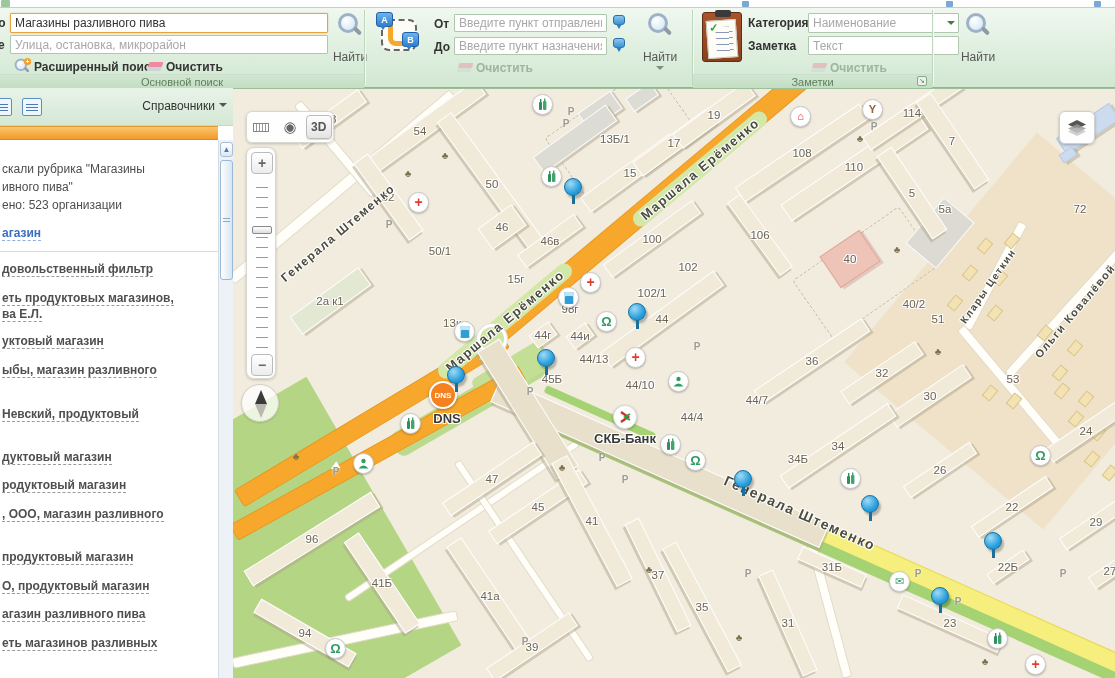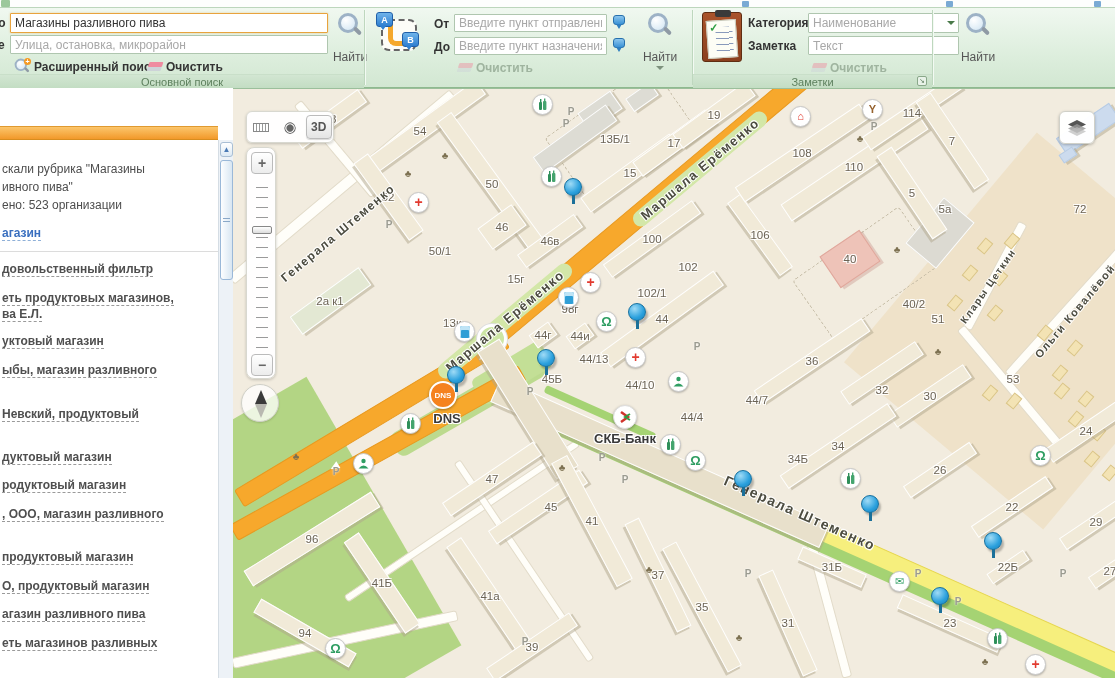--- a/index.html
+++ b/index.html
@@ -251,20 +251,26 @@
       <span class="findtxt" style="top:40px">Найти</span>
     </div>
     <div class="gfoot" style="left:693px;width:239px">
       <span>Заметки</span>
       <span class="launcher">↘</span>
     </div>
     <div class="rsep" style="left:932px"></div>
   </div>
 
   <div class="sidebar">
+    <div class="sbtool">
+      <span class="scrollico" style="position:absolute;left:-8px;top:10px"></span>
+      <span class="scrollico" style="position:absolute;left:22px;top:10px"></span>
+      <span class="sbdirs">Справочники</span>
+      <span class="sbdirs-arrow"></span>
+    </div>
     <div class="orangebar"></div>
     <div class="sbsum">
       <div>скали рубрика "Магазины</div>
       <div>ивного пива"</div>
       <div>ено: 523 организации</div>
     </div>
     <span class="sbfilter">агазин</span>
     <div class="sbdivider"></div>
     <div id="results">
         <div class="resitem" style="top: 174px;">довольственный фильтр</div>
@@ -418,21 +424,21 @@
       <div class="blbl" style="left: 712px; top: 120px;">5а</div>
       <div class="blbl" style="left: 847px; top: 120px;">72</div>
       <div class="bld pink" style="left: 593px; top: 151px; width: 48px; height: 38px; transform: rotate(-34deg);"></div>
       <div class="blbl" style="left: 617px; top: 170px;">40</div>
       <div class="blbl" style="left: 681px; top: 215px;">40/2</div>
       <div class="blbl" style="left: 705px; top: 230px;">51</div>
       <div class="blbl" style="left: 780px; top: 290px;">53</div>
       <div class="bld " style="left: 514px; top: 264px; width: 130px; height: 16px; transform: rotate(-34deg);"></div>
       <div class="blbl" style="left: 579px; top: 272px;">36</div>
       <div class="bld " style="left: 604px; top: 276px; width: 90px; height: 16px; transform: rotate(-34deg);"></div>
-      <div class="blbl" style="left: 649px; top: 284px; margin-top: 17px;">32</div>
+      <div class="blbl" style="left: 649px; top: 284px;">32</div>
       <div class="bld " style="left: 652px; top: 299px; width: 90px; height: 16px; transform: rotate(-34deg);"></div>
       <div class="blbl" style="left: 697px; top: 307px;">30</div>
       <div class="bld " style="left: 540px; top: 349px; width: 130px; height: 16px; transform: rotate(-34deg);"></div>
       <div class="blbl" style="left: 605px; top: 357px;">34</div>
       <div class="blbl" style="left: 565px; top: 370px;">34Б</div>
       <div class="bld " style="left: 667px; top: 374px; width: 80px; height: 14px; transform: rotate(-34deg);"></div>
       <div class="blbl" style="left: 707px; top: 381px;">26</div>
       <div class="bld " style="left: 808px; top: 334px; width: 90px; height: 16px; transform: rotate(-34deg);"></div>
       <div class="blbl" style="left: 853px; top: 342px;">24</div>
       <div class="bld " style="left: 734px; top: 411px; width: 90px; height: 14px; transform: rotate(-34deg);"></div>
@@ -449,21 +455,21 @@
       <div class="blbl" style="left: 79px; top: 450px;">96</div>
       <div class="bld " style="left: 17px; top: 536px; width: 110px; height: 16px; transform: rotate(30deg);"></div>
       <div class="blbl" style="left: 72px; top: 544px;">94</div>
       <div class="bld " style="left: 94px; top: 485px; width: 110px; height: 18px; transform: rotate(56deg);"></div>
       <div class="blbl" style="left: 149px; top: 494px;">41Б</div>
       <div class="bld " style="left: 192px; top: 498px; width: 130px; height: 18px; transform: rotate(56deg);"></div>
       <div class="blbl" style="left: 257px; top: 507px;">41а</div>
       <div class="bld " style="left: 204px; top: 382px; width: 110px; height: 16px; transform: rotate(-34deg);"></div>
       <div class="blbl" style="left: 259px; top: 390px;">47</div>
       <div class="bld " style="left: 250px; top: 410px; width: 110px; height: 16px; transform: rotate(-34deg);"></div>
-      <div class="blbl" style="left: 305px; top: 418px; margin-left: 13px;">45</div>
+      <div class="blbl" style="left: 305px; top: 418px;">45</div>
       <div class="bld " style="left: 249px; top: 550px; width: 100px; height: 16px; transform: rotate(-34deg);"></div>
       <div class="blbl" style="left: 299px; top: 558px;">39</div>
       <div class="bld " style="left: 289px; top: 423px; width: 140px; height: 18px; transform: rotate(62deg);"></div>
       <div class="blbl" style="left: 359px; top: 432px;">41</div>
       <div class="bld " style="left: 365px; top: 478px; width: 120px; height: 16px; transform: rotate(64deg);"></div>
       <div class="blbl" style="left: 425px; top: 486px;">37</div>
       <div class="bld " style="left: 399px; top: 510px; width: 140px; height: 16px; transform: rotate(62deg);"></div>
       <div class="blbl" style="left: 469px; top: 518px;">35</div>
       <div class="bld " style="left: 500px; top: 526px; width: 110px; height: 16px; transform: rotate(66deg);"></div>
       <div class="blbl" style="left: 555px; top: 534px;">31</div>

